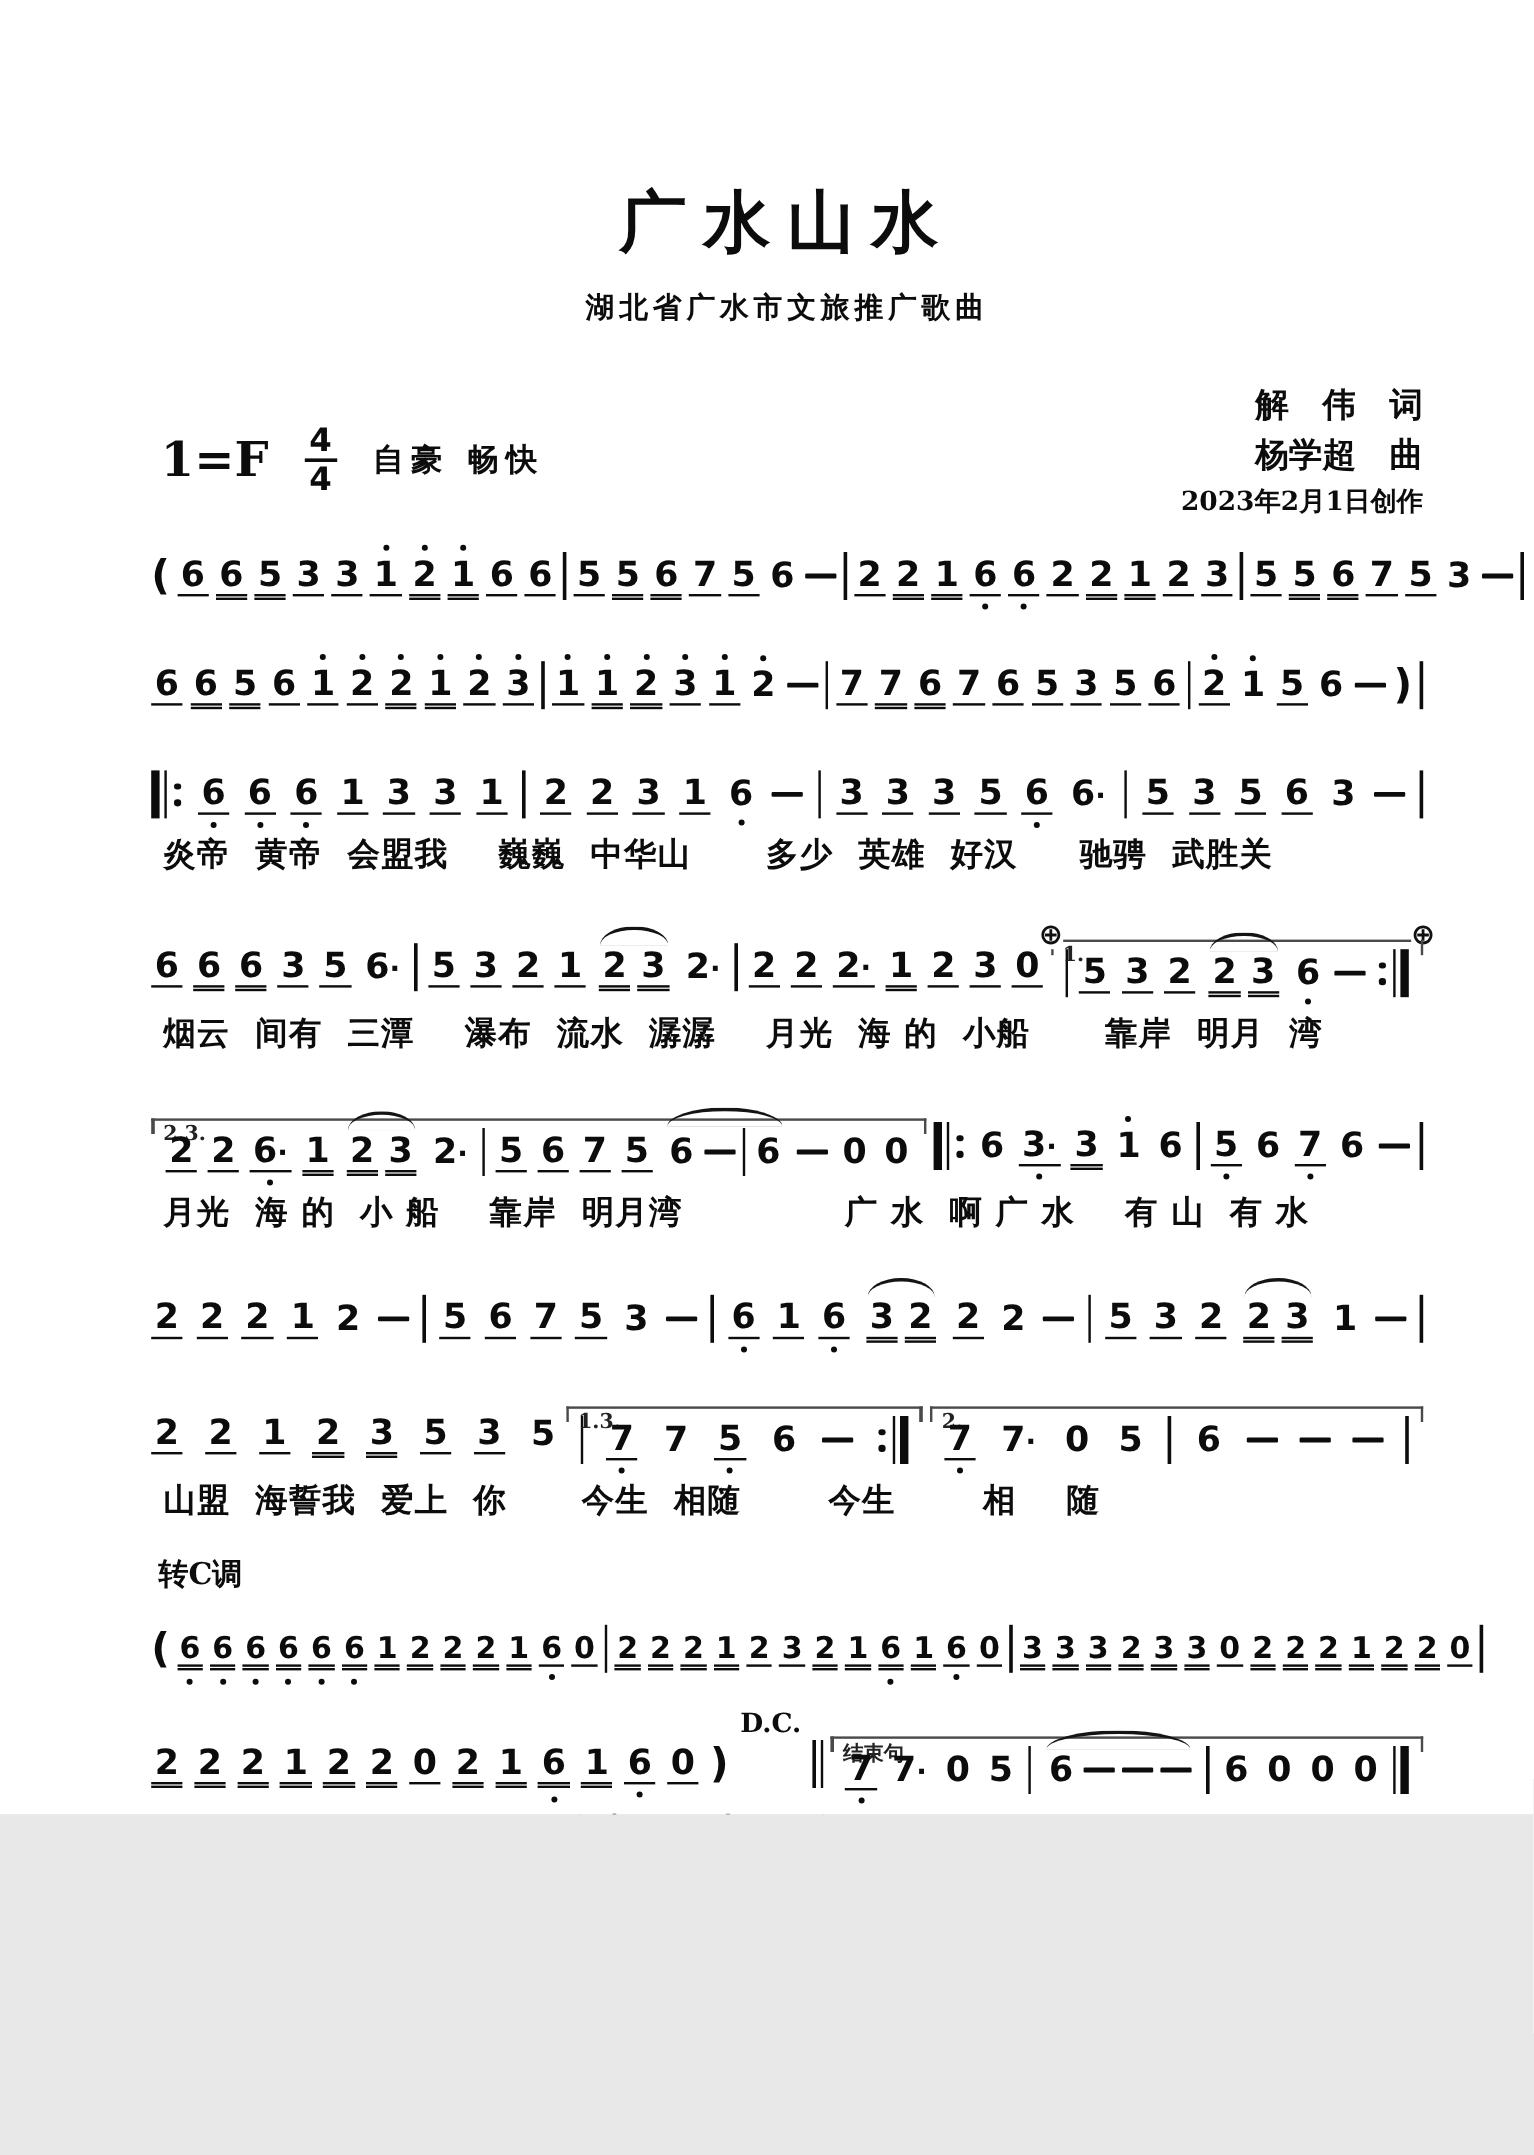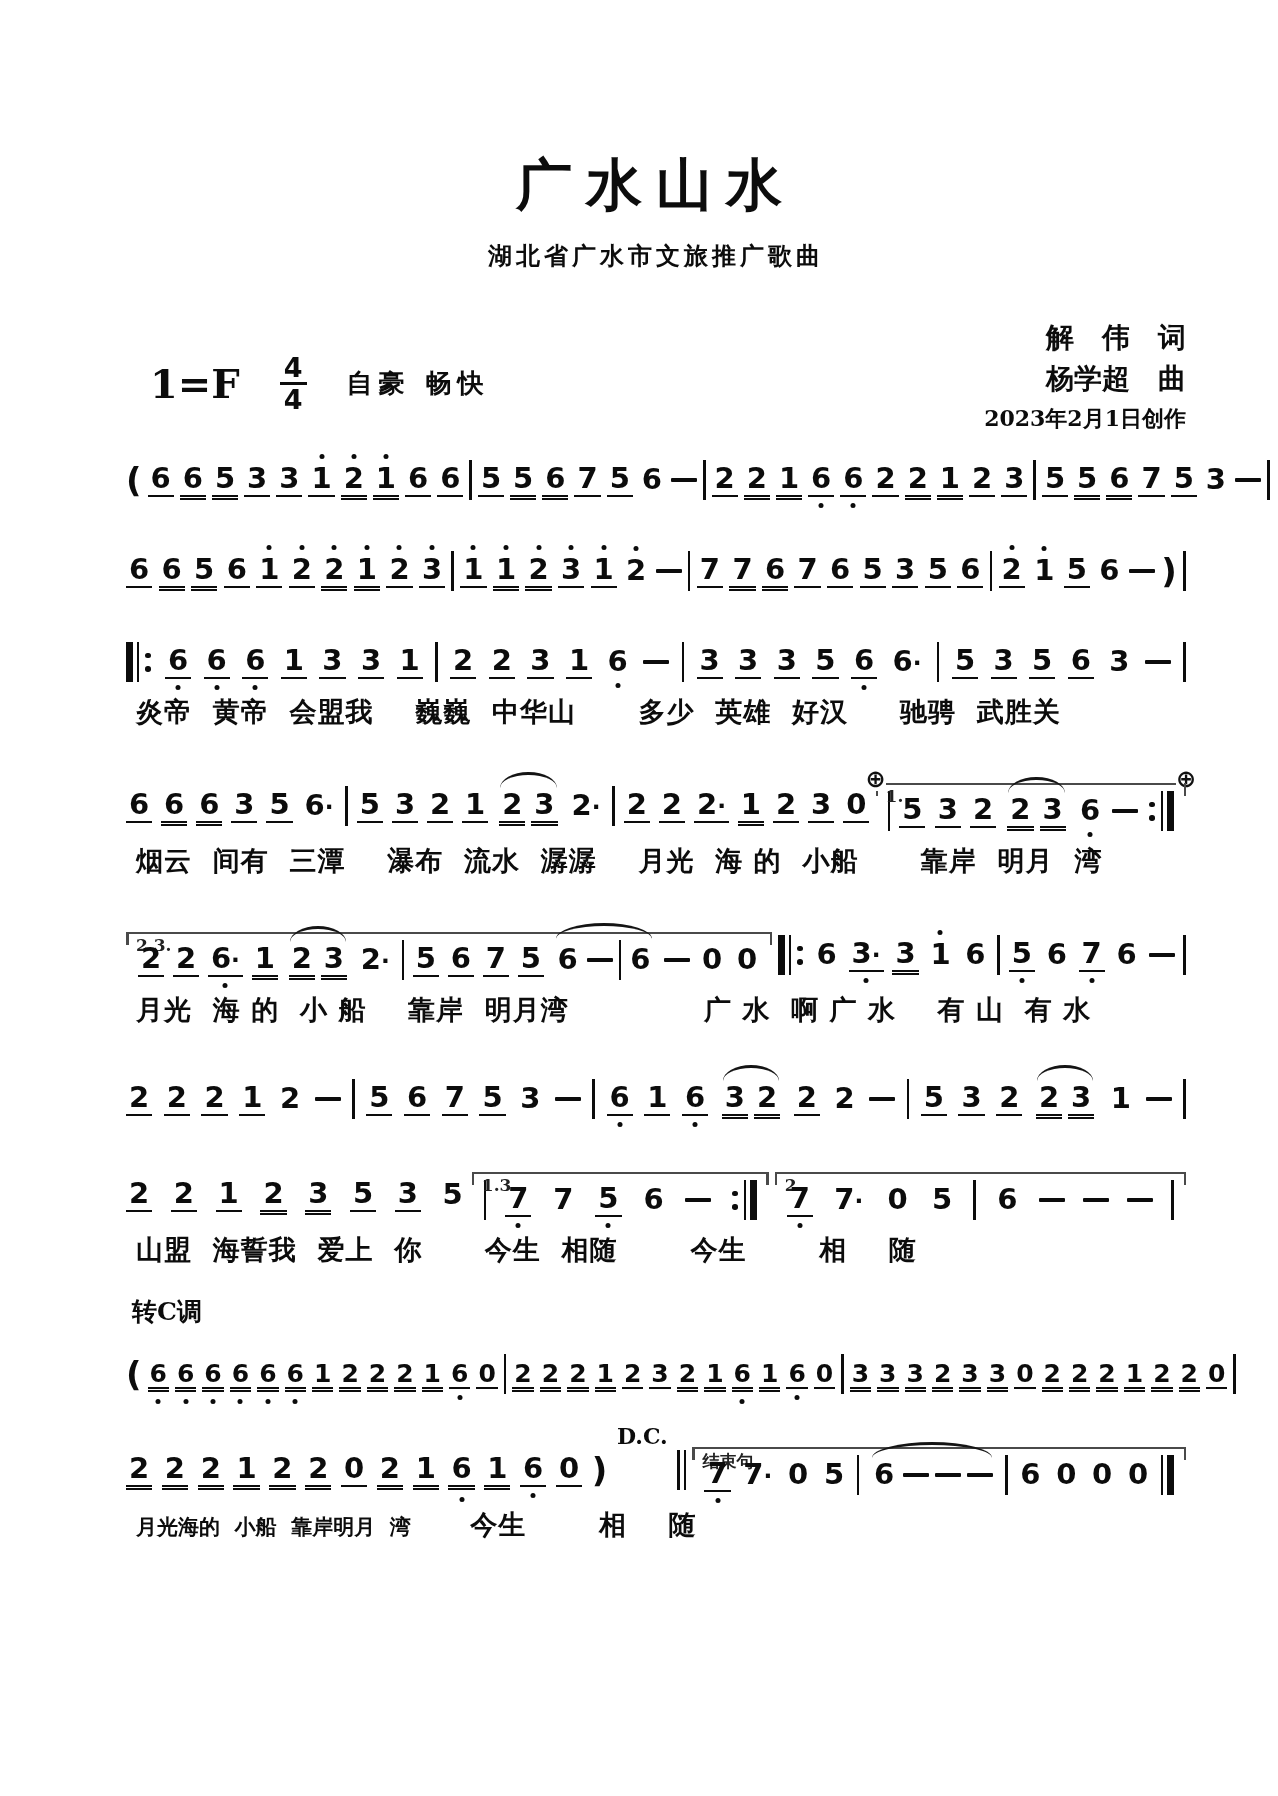--- a/index.html
+++ b/index.html
@@ -1,22 +1,22 @@
 <!DOCTYPE html>
 <html><head>
 <meta charset="utf-8">
 <style>
   html,body{margin:0;padding:0;background:#e8e8e8;}
-  .page{width:1278px;height:1796px;background:#ffffff;position:relative;box-sizing:border-box;
+  .page{width:1278px;height:1512px;background:#ffffff;position:relative;box-sizing:border-box;
         padding:148px 92px 0 126px;overflow:hidden;color:#0c0c0c;
         font-family:"DejaVu Serif","Liberation Serif",serif;}
   .title{text-align:center;font-size:56px;font-weight:bold;letter-spacing:14px;}
   .subtitle{text-align:center;font-size:24px;font-weight:bold;margin-top:16px;letter-spacing:4px;}
   .meta{position:relative;height:128px;margin-top:30px;}
-  .keyrow{position:absolute;left:24px;top:52px;display:flex;align-items:center;column-gap:40px;}
+  .keyrow{position:absolute;left:8px;top:52px;display:flex;align-items:center;column-gap:30px;}
   .key{font-size:40px;font-weight:bold;font-family:"DejaVu Serif",serif;}
   .meter{display:inline-flex;flex-direction:column;align-items:center;font-size:27px;font-weight:bold;
          font-family:"DejaVu Sans",sans-serif;line-height:1.0;}
   .meter .num{border-bottom:3px solid #0c0c0c;padding:0 4px 1px 4px;}
   .meter .den{padding-top:1px;}
   .mood{font-size:26px;font-weight:600;letter-spacing:6px;}
   .credits{position:absolute;right:0;top:16px;text-align:right;font-weight:bold;font-size:28px;line-height:1.45;}
   .credits .date{font-size:22px;font-weight:600;margin-top:4px;}
   #score{margin-top:6px;}
   .sys-block{margin-bottom:27px;}

